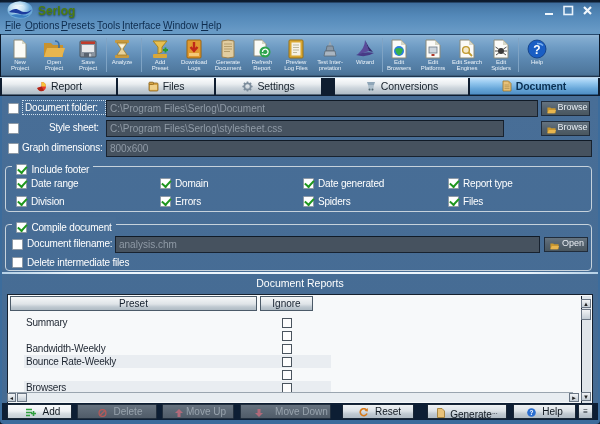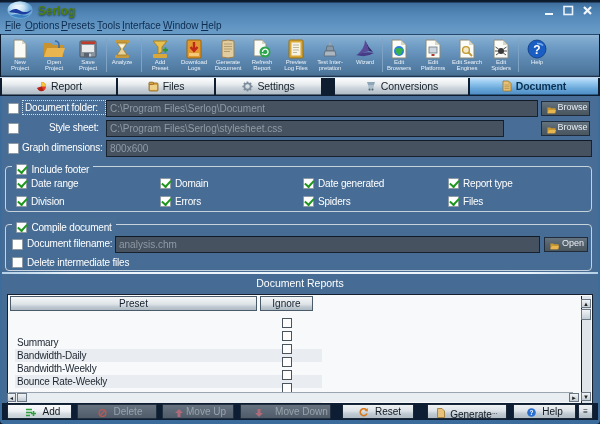--- a/index.html
+++ b/index.html
@@ -46,21 +46,21 @@
 .cb { position:absolute; width:11px; height:11px; background:#fff; border:1px solid #8e9aa6; border-radius:1px; }
 .cb.checked::after { content:""; position:absolute; left:1px; top:1px; width:6.5px; height:4px;
   border-left:2.2px solid #1e961e; border-bottom:2.2px solid #1e961e; transform:rotate(-48deg); }
 .btnSm { position:absolute; height:15px; background:linear-gradient(to bottom,#65737f,#53616d 50%,#49565f);
   border:1px solid #202c3b; color:#e8edf2; font-size:9px; text-align:center; }
 
 
 #tbl { left:7px; top:294px; width:586px; height:110px; background:#f7f9fa; border:1px solid #15202e; }
 .th { position:absolute; top:1px; height:15px; background:linear-gradient(to bottom,#f5f7f8 0px,#dfe4e8 7px,#bec8d0 10px,#aab6c0 14px);
   border:1px solid #4b5a68; color:#15202e; font-size:10px; text-align:center; line-height:14px; }
-.trow { position:absolute; left:7px; width:307px; height:13px; font-size:10px; letter-spacing:-0.2px; color:#1d2530; line-height:13px; padding-left:2px;margin-top:20px; }
+.trow { position:absolute; left:16px; width:307px; height:13px; font-size:10px; letter-spacing:-0.2px; color:#1d2530; line-height:13px; padding-left:2px; }
 .trow.alt { background:#e9edf1; }
 .tcb { position:absolute; width:10px; height:10px; border:1px solid #4a545e; background:#fdfdfd; }
 #vscroll { position:absolute; right:1px; top:1px; width:10px; height:108px; background:#dfe5ea; border-left:1px solid #15202e; }
 #hscroll { position:absolute; left:1px; bottom:1px; height:10px; width:564px; background:#e8edf1; border-top:1px solid #9aa5af; }
 .sbtn { position:absolute; background:linear-gradient(to bottom,#f2f4f6,#c3cdd5); border:1px solid #6a7684; font-size:6px;
   color:#222; text-align:center; }
 
 
 #botbar { left:2px; top:403px; width:596px; height:17px; background:#0d1e34; }
 .bbtn { position:absolute; top:404px; height:15px; border:1px solid #1a2736; border-radius:1px;
@@ -354,21 +354,20 @@
 <div class="cb" style="left:12px;top:257px"></div>
 <div class="row-label" style="left:27px;top:257px">Delete intermediate files</div>
 
 <div class="abs" style="left:2px;top:272px;width:596px;height:2px;background:linear-gradient(to right,#b5d0e6,#ecf5fc 12%,#ecf5fc 88%,#b5d0e6)"></div>
 <div class="abs" style="left:2px;top:274px;width:596px;height:18px;color:#fff;font-size:10.5px;text-align:center;padding-top:3px">Document Reports</div>
 
 <div class="abs" id="tbl">
   <div class="th" style="left:2px;width:247px">Preset</div>
   <div class="th" style="left:252px;width:53px">Ignore</div>
   <div class="trow" style="top:21px">Summary</div>
-  <div class="trow alt" style="top:34px">Bandwidth-Daily</div>
   <div class="trow" style="top:47px">Bandwidth-Weekly</div>
   <div class="trow alt" style="top:60px">Bounce Rate-Weekly</div>
   <div class="trow alt" style="top:86px">Browsers</div>
   <div class="tcb" style="left:274px;top:23px"></div>
   <div class="tcb" style="left:274px;top:36px"></div>
   <div class="tcb" style="left:274px;top:49px"></div>
   <div class="tcb" style="left:274px;top:62px"></div>
   <div class="tcb" style="left:274px;top:75px"></div>
   <div class="tcb" style="left:274px;top:88px"></div>
   <div id="vscroll"></div>

